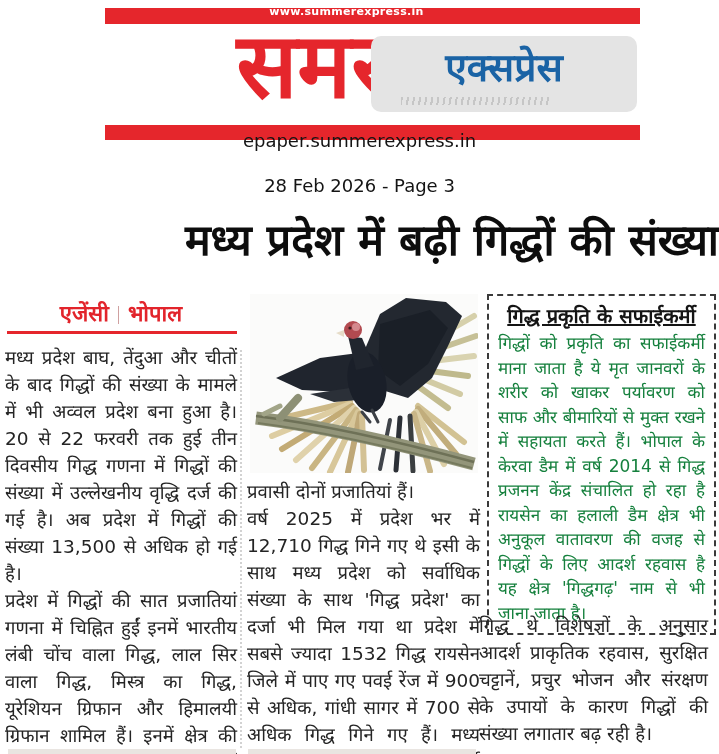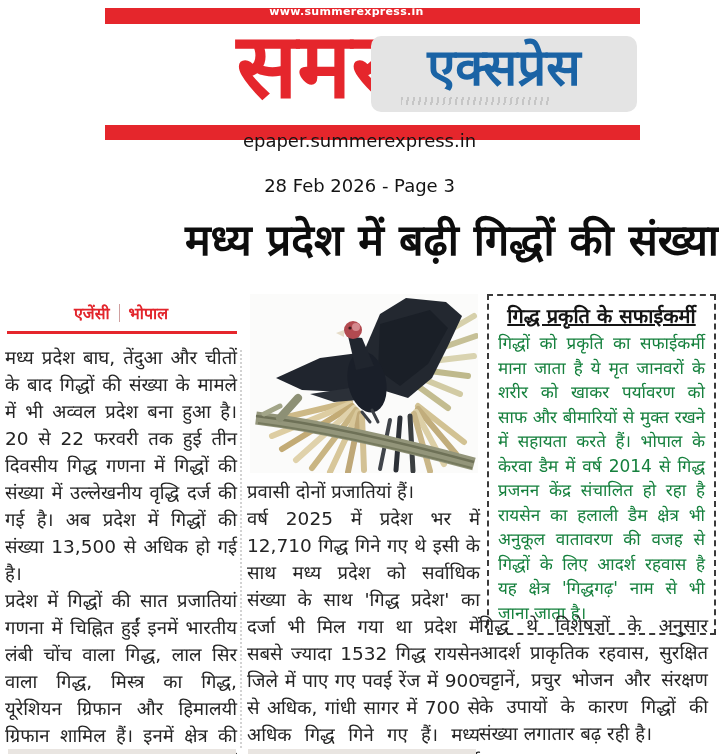--- a/index.html
+++ b/index.html
@@ -20,41 +20,41 @@
     position:absolute; left:96px; top:12px; width:292px; height:112px;
     color:#e5262c; font-size:90px; font-weight:bold; line-height:108px;
     text-align:right; white-space:nowrap;
   }
   .logo-box {
     position:absolute; left:371px; top:36px; width:266px; height:76px;
     background:#e4e4e4; border-radius:10px;
   }
   .logo-sub {
     position:absolute; left:0; right:0; top:4px; text-align:center;
-    color:#1a63a5; font-size:51px; font-weight:bold; line-height:56px; white-space:nowrap;
+    color:#1a63a5; font-size:39px; font-weight:bold; line-height:56px; white-space:nowrap;
   }
   .chevron-pattern {
     position:absolute; left:30px; bottom:7px; width:150px; height:8px;
     background:repeating-linear-gradient(100deg,#c6c6c6 0 2px,transparent 2px 6px);
   }
   .bottombar {
     position:absolute; left:105px; top:125px; width:535px; height:15px; background:#e5262c;
   }
   .epaper-line { position:absolute; left:0; top:130px; width:719px; text-align:center;
     font-size:18px; color:#141414; }
   .date-line { position:absolute; left:0; top:169px; width:719px; text-align:center;
     font-size:18px; color:#141414;margin-top:6px; }
   
   .headline {
     position:absolute; left:0; top:203px; width:719px; text-align:right;
     font-size:43px; font-weight:bold; color:#0d0d0d; line-height:74px; white-space:nowrap;
   }
   .byline-row {
     position:absolute; left:5px; top:300px; width:232px; text-align:center;
-    color:#e2242b; font-size:16px; font-weight:bold; line-height:28px;
+    color:#e2242b; font-size:22px; font-weight:bold; line-height:28px;
   }
   .byline-divider {
     display:inline-block; width:0; height:18px; border-left:1.5px solid #cfa0a0;
     margin:0 9px; vertical-align:-3px;
   }
   .byline-rule { position:absolute; left:7px; top:331px; width:230px; height:3px; background:#e5262c; }
   
   .body-text { font-size:18.5px; line-height:27px; color:#242424;
     text-align:justify; }
   .col-left  { position:absolute; left:5px;  top:344px; width:232px; }

